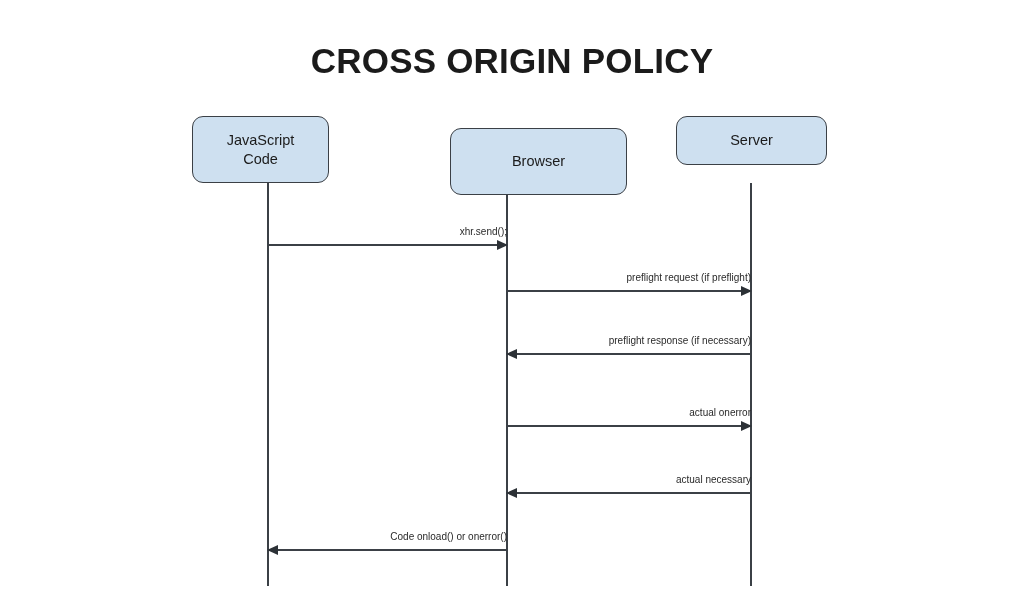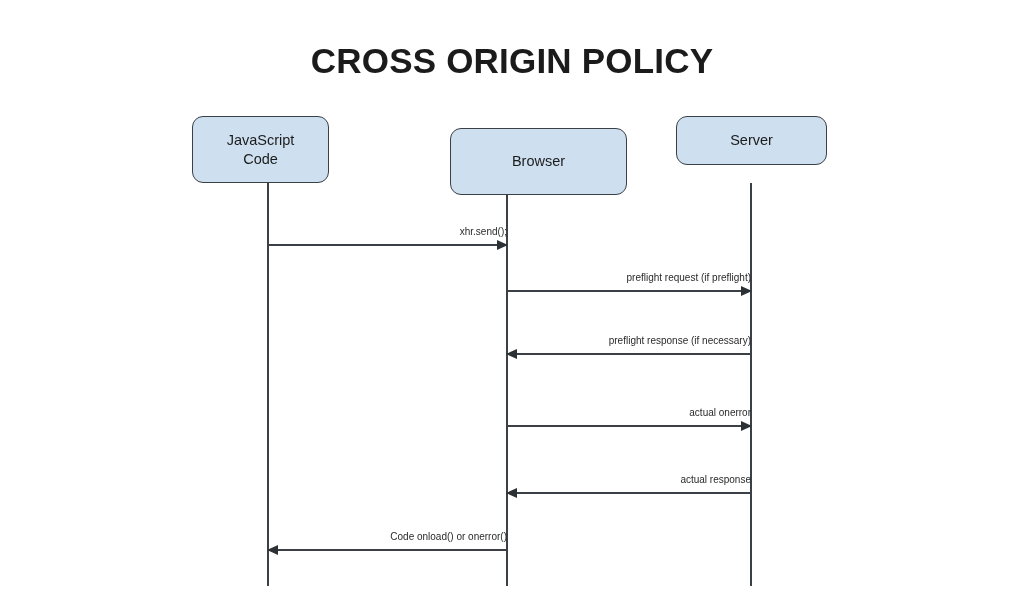--- a/index.html
+++ b/index.html
@@ -141,21 +141,21 @@
     <div class="message-head"></div>
   </div>
 
   <div class="message dir-right" style="left:507px; top:425px; width:244px;">
     <div class="message-label">actual onerror</div>
     <div class="message-line"></div>
     <div class="message-head"></div>
   </div>
 
   <div class="message dir-left" style="left:507px; top:492px; width:244px;">
-    <div class="message-label">actual response</div>
+    <div class="message-label">actual necessary</div>
     <div class="message-line"></div>
     <div class="message-head"></div>
   </div>
 
   <div class="message dir-left" style="left:268px; top:549px; width:239px;">
     <div class="message-label">Code onload() or onerror()</div>
     <div class="message-line"></div>
     <div class="message-head"></div>
   </div>
 

